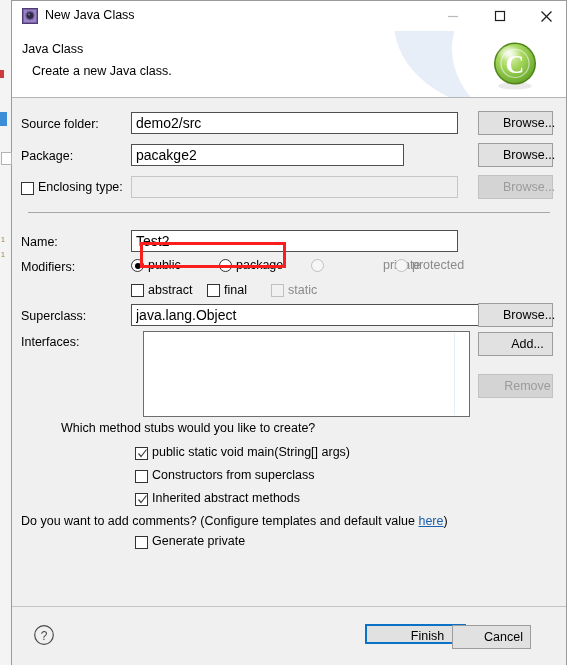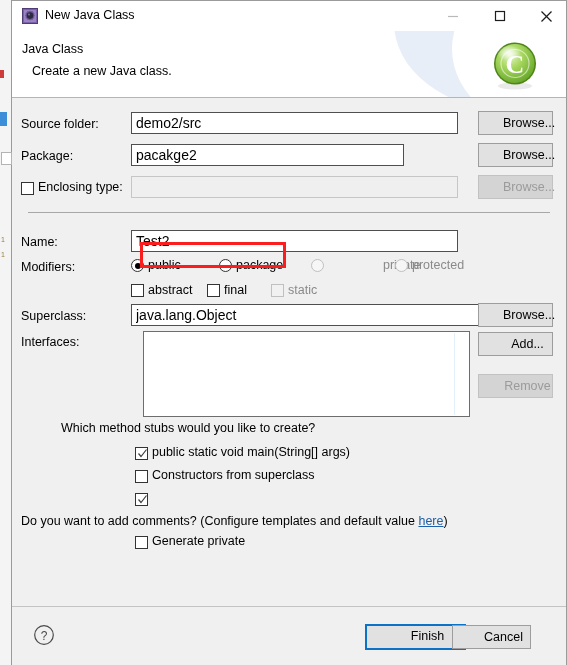--- a/index.html
+++ b/index.html
@@ -421,33 +421,34 @@
     <div class="lbl" style="left:140px; top:347px;">public static void main(String[] args)</div>
 
     <span class="cb" style="left:123px; top:372px;"></span>
     <div class="lbl" style="left:140px; top:370px;">Constructors from superclass</div>
 
     <span class="cb" style="left:123px; top:395px;">
       <svg class="tick" viewBox="0 0 11 11">
           <polyline points="1.5,5.5 4,8.5 9.5,1.5" fill="none" stroke="#3f3f3f" stroke-width="1.2"></polyline>
         </svg>
     </span>
+    <div class="lbl" style="left:140px; top:393px;">Inherited abstract methods</div>
 
     <div class="lbl" style="left:9px; top:416px;"><span>Do you want to add comments? (Configure templates and default value </span><span class="link">here</span><span>)</span></div>
 
     <span class="cb" style="left:123px; top:438px;"></span>
     <div class="lbl" style="left:140px; top:436px;">Generate private</div>
 
     <div id="annot-package"></div>
   </div>
 
   <div id="footer">
     <span id="help-icon">
       <svg width="22" height="22" viewBox="0 0 22 22">
         <circle cx="11" cy="11" r="9.3" fill="none" stroke="#4a4a4a" stroke-width="1.2"></circle>
         <text x="11" y="15.6" font-family="Liberation Sans, sans-serif" font-size="12" fill="#4a4a4a" text-anchor="middle">?</text>
       </svg>
     </span>
-    <div class="btn default" style="left:353px; top:17px; width:101px; height:26px;">Finish</div>
+    <div class="btn default" style="left:353px; top:17px; width:101px; height:20px;">Finish</div>
     <div class="btn" style="left:440px; top:18px; width:79px;">Cancel</div>
   </div>
 
 </div>
 
 </body></html>

